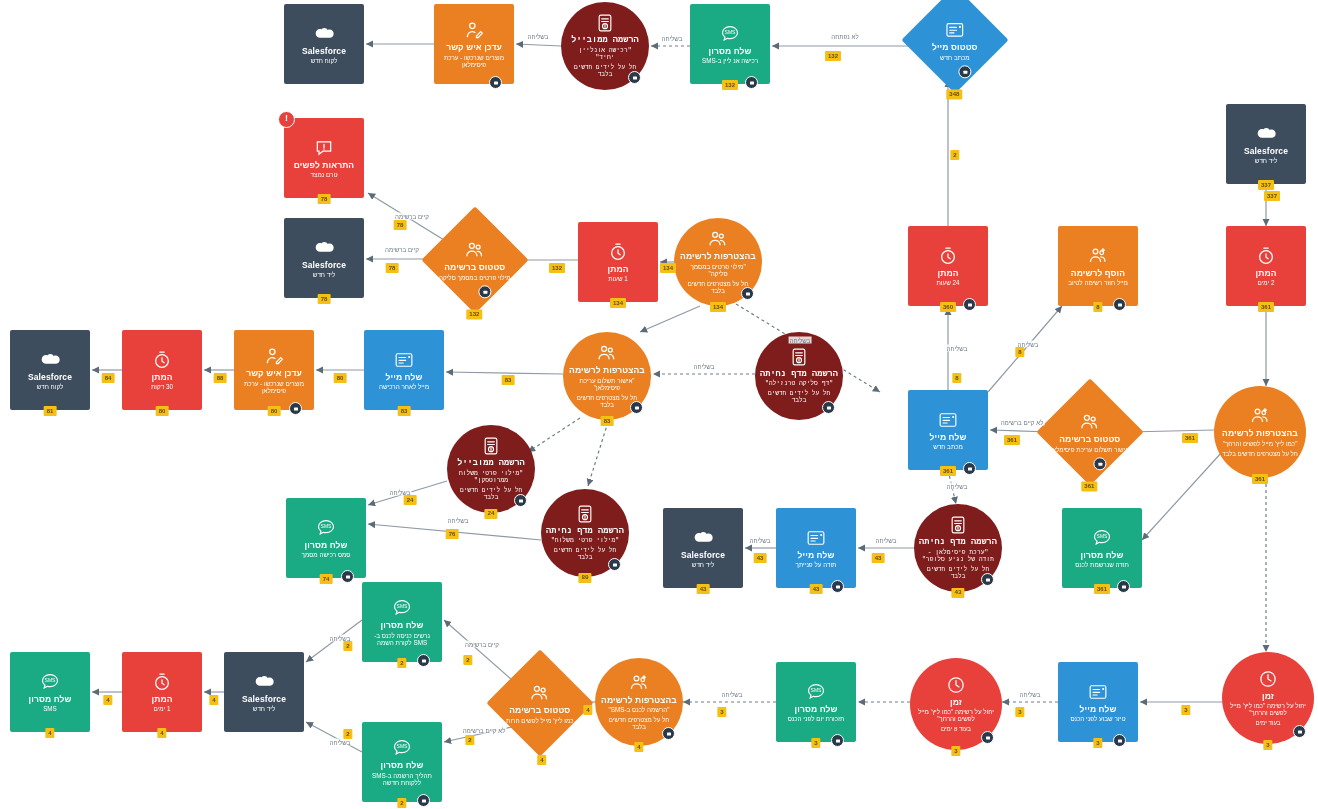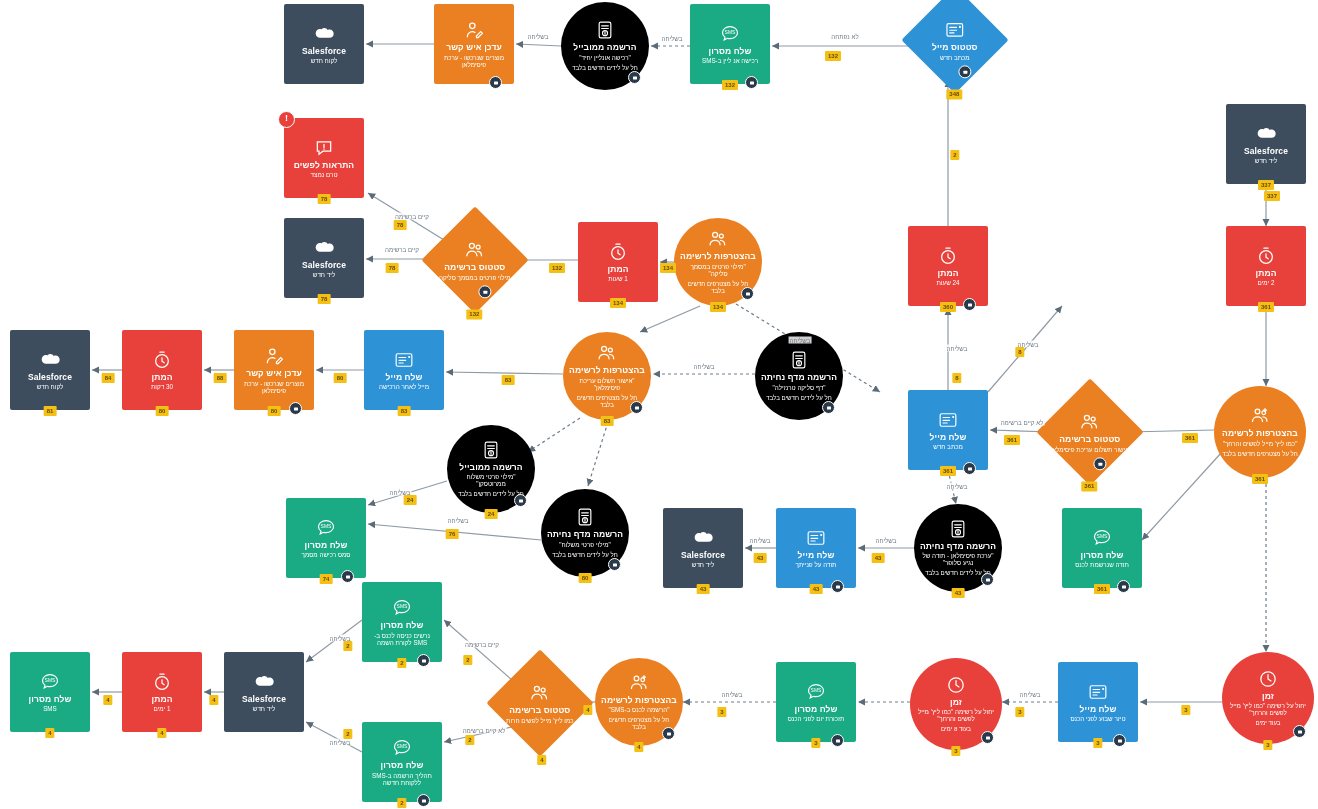--- a/index.html
+++ b/index.html
@@ -73,21 +73,21 @@
     flex-direction:column;
     align-items:center;
     justify-content:center;
     width:108px;
     text-align:center;
   }
 
   
   .c-navy{background:#3d4d5e;}
   .c-orange{background:#ea8021;}
-  .c-purple{background:#000000;}
+  .c-purple{background:#7f1d1d;font-family:Liberation Mono, monospace;}
   .c-teal{background:#1aab84;}
   .c-blue{background:#2e93d6;}
   .c-red{background:#e8403a;}
 
   
   .badge{
     position:absolute;
     background:#f4c016;
     color:#6b4b00;
     font-size:6px;
@@ -437,20 +437,41 @@
         <div class="n-title">המתן</div>
         <div class="n-sub">24 שעות</div>
       </div>
       <div class="badge node-badge">360</div>
       <div class="chip" style="right: 12px; bottom: -5px;">
         <svg viewBox="0 0 24 24" fill="#fff">
           <rect x="4" y="6" width="16" height="12" rx="2"></rect>
         </svg>
       </div>
     </div>
+    <div class="node c-orange shape-rect" style="left: 1058px; top: 226px; width: 80px; height: 80px;">
+      <div style="display: flex; flex-direction: column; align-items: center; justify-content: center; width: 100%;">
+        <span class="n-ico">
+          <svg viewBox="0 0 24 24" fill="none" stroke="#fff" stroke-width="1.5" stroke-linecap="round">
+            <circle cx="9" cy="6.5" r="2.8"></circle>
+            <circle cx="16.5" cy="8" r="2.2"></circle>
+            <path d="M3 18.5c0-3.1 2.6-5.4 6-5.4s6 2.3 6 5.4"></path>
+            <path d="M15.5 13.2c2.8.1 4.8 2.1 4.8 5"></path>
+            <path d="M18 3.2v3.6M16.2 5h3.6"></path>
+          </svg>
+        </span>
+        <div class="n-title">הוסף לרשימה</div>
+        <div class="n-sub">מייל חוזר רשימה לטיוב</div>
+      </div>
+      <div class="badge node-badge">8</div>
+      <div class="chip" style="right: 12px; bottom: -5px;">
+        <svg viewBox="0 0 24 24" fill="#fff">
+          <rect x="4" y="6" width="16" height="12" rx="2"></rect>
+        </svg>
+      </div>
+    </div>
     <div class="node c-navy shape-rect" style="left: 1226px; top: 104px; width: 80px; height: 80px;">
       <div style="display: flex; flex-direction: column; align-items: center; justify-content: center; width: 100%;">
         <span class="n-ico">
           <svg viewBox="0 0 24 24" fill="#fff">
             <path d="M9.2 6.1c.8-.9 2-1.4 3.3-1.4 1.7 0 3.2 1 4 2.4.7-.3 1.4-.5 2.2-.5 2.7 0 4.9 2.2 4.9 5s-2.2 5-4.9 5H7.4C4.4 16.6 2 14.2 2 11.3c0-2.9 2.3-5.2 5.2-5.2.7 0 1.4.1 2 .4z"></path>
           </svg>
         </span>
         <div class="n-title">Salesforce</div>
         <div class="n-sub">ליד חדש</div>
       </div>

